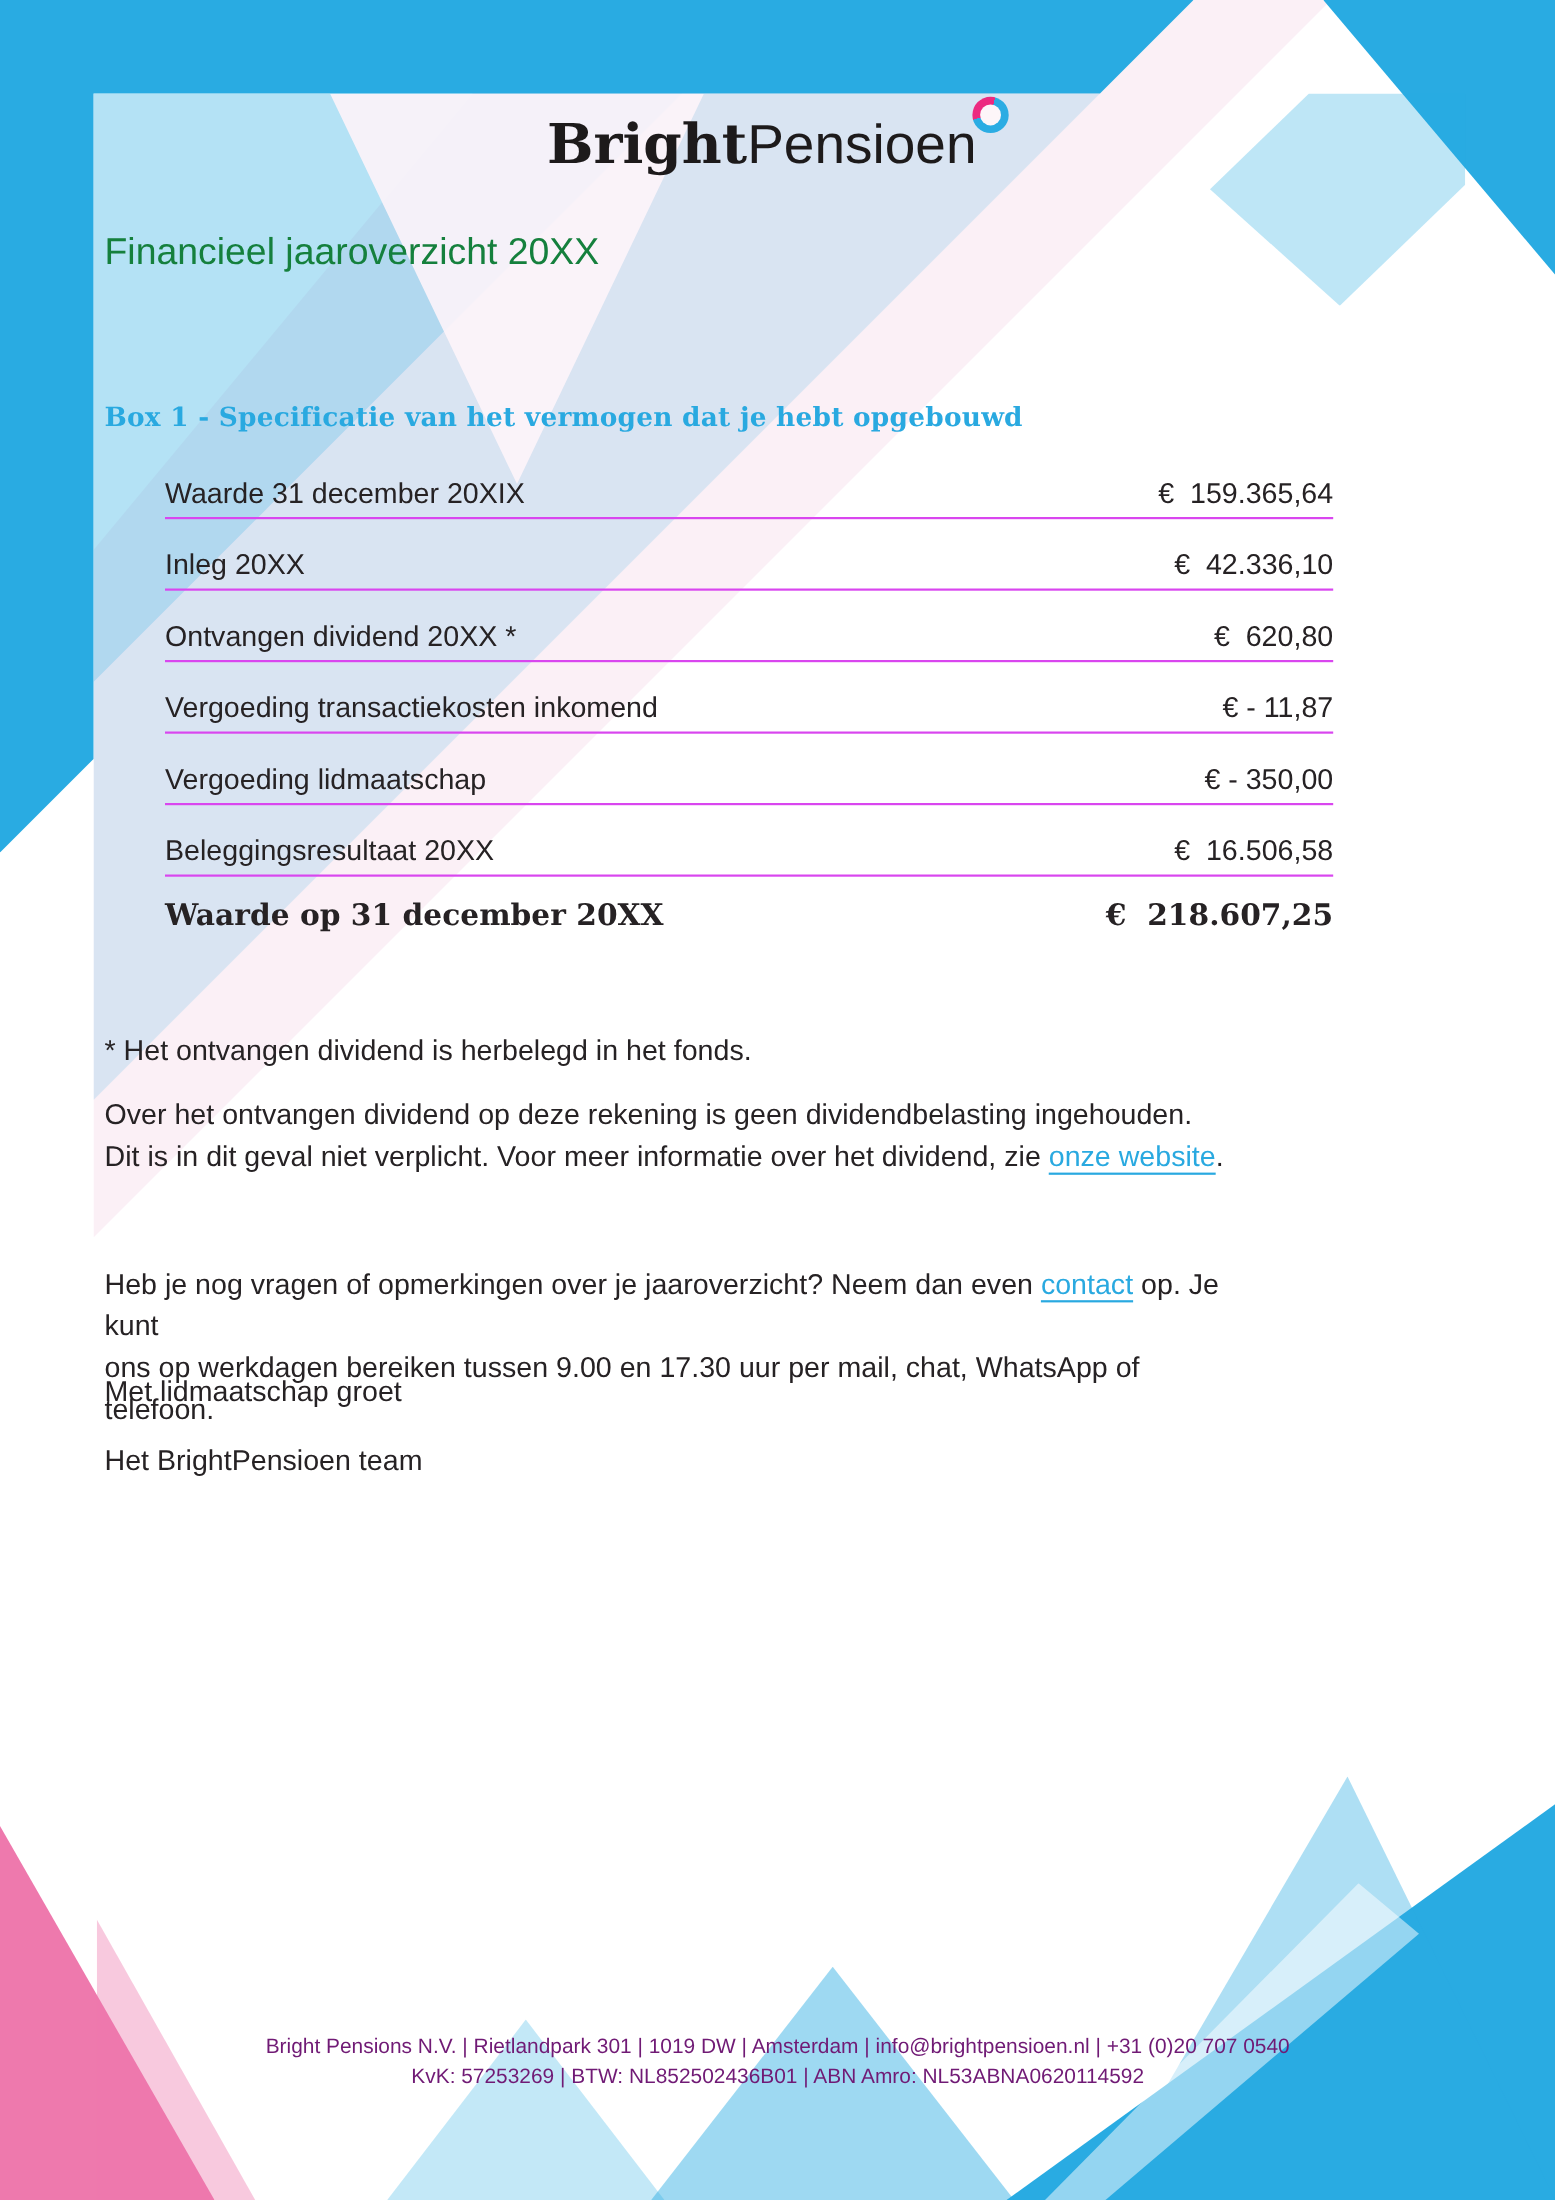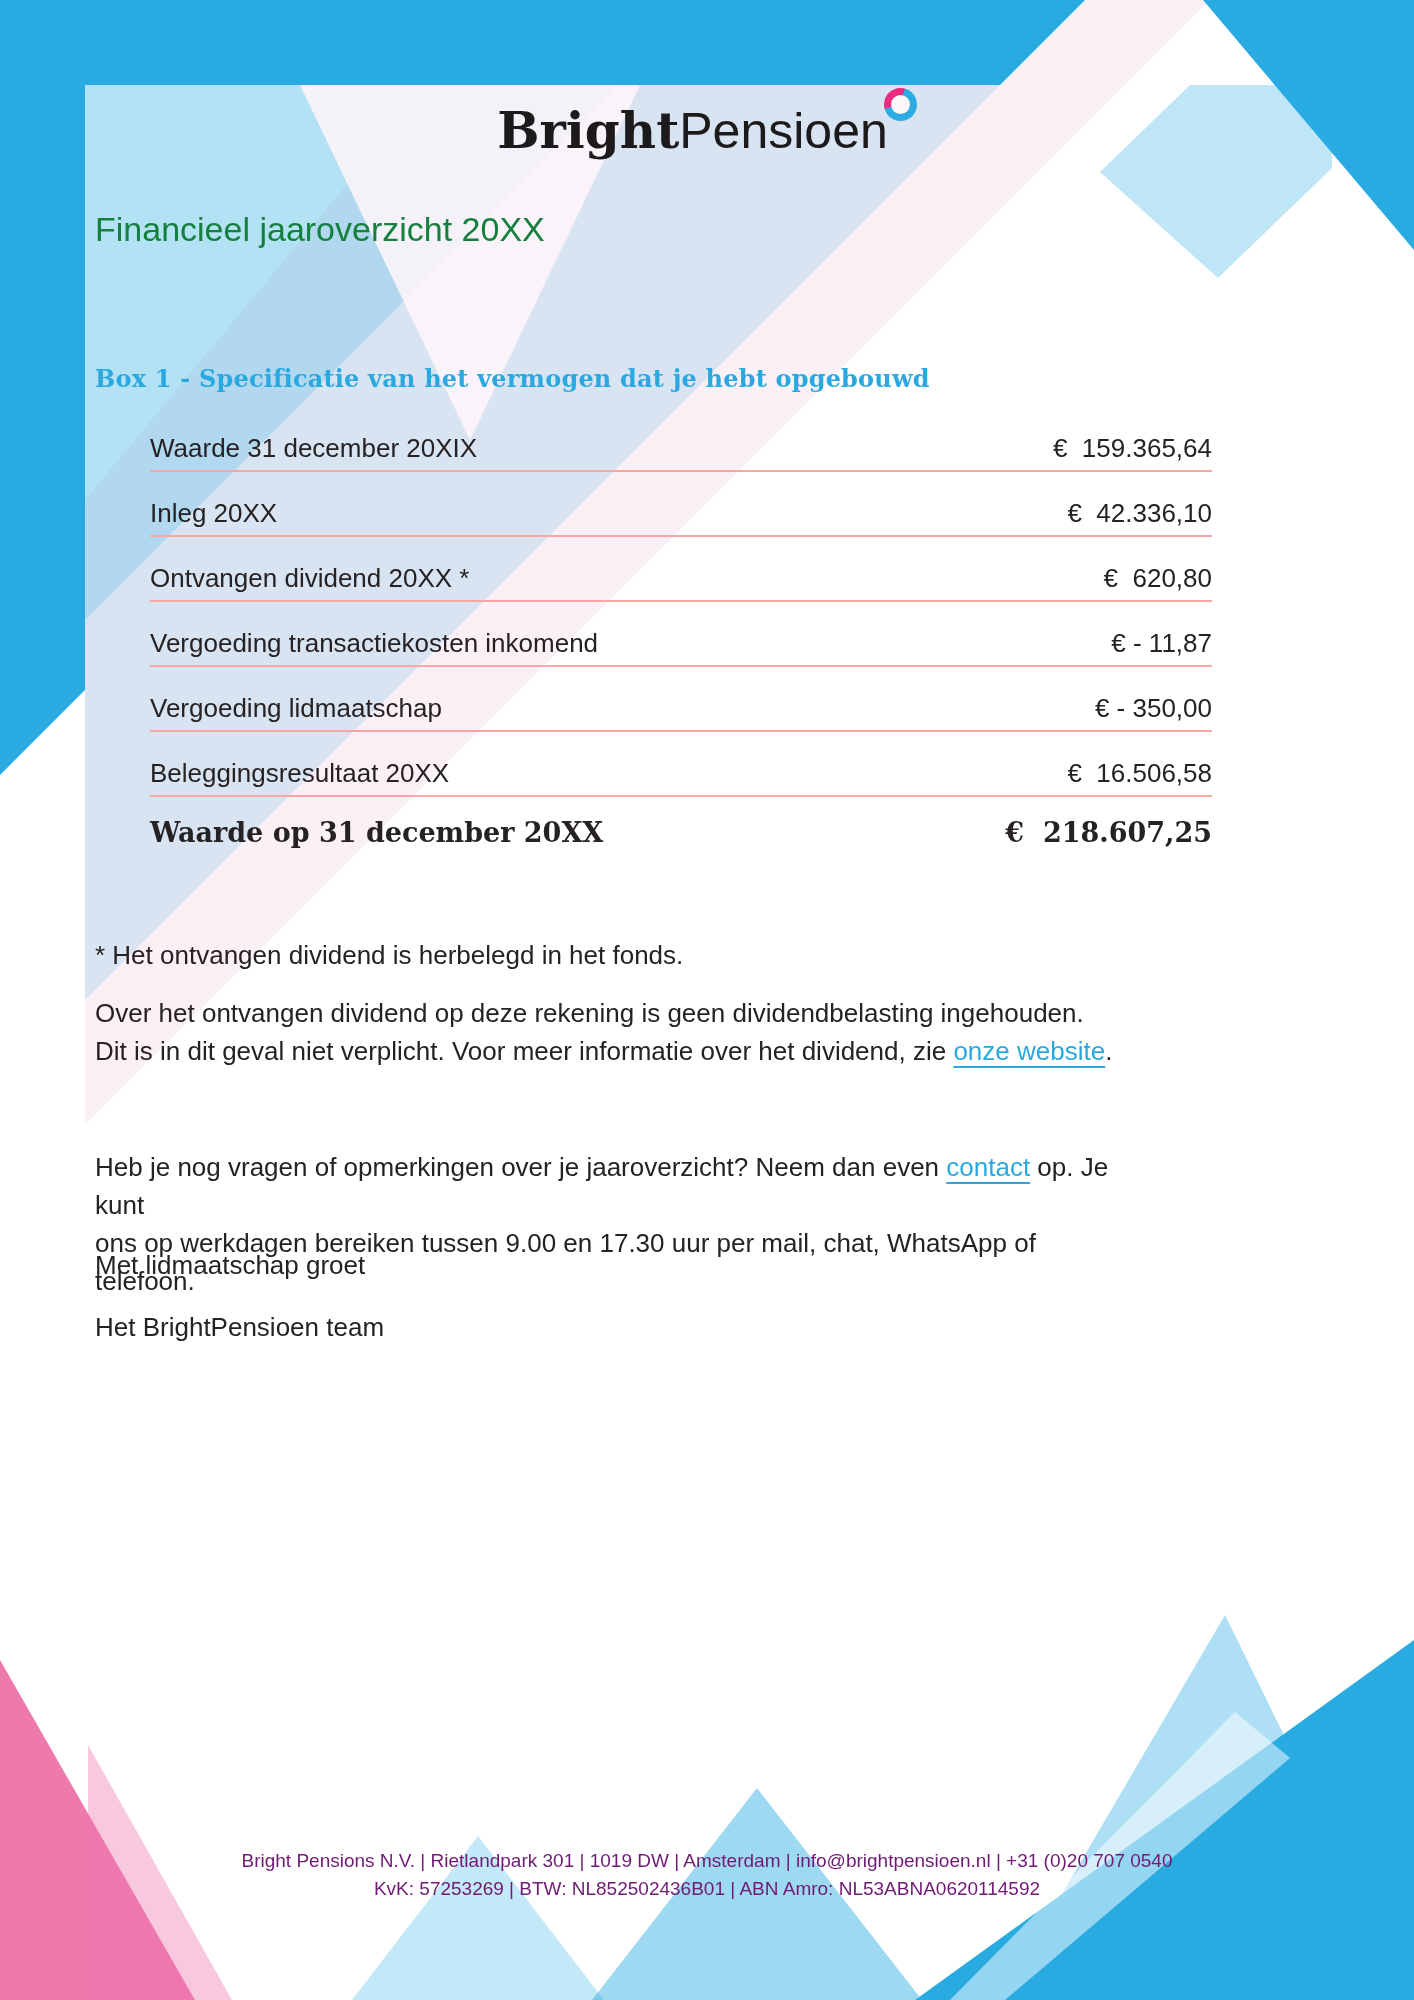--- a/index.html
+++ b/index.html
@@ -29,21 +29,21 @@
   .logo-pensioen{font-size:50px;font-weight:400;color:#1d1a1b;}
   .logo-ring{display:inline-block;width:33px;height:33px;border-radius:50%;
     background:conic-gradient(#ec2a80 0deg 15deg,#2bace3 15deg 255deg,#ec2a80 255deg 360deg);
     vertical-align:27px;margin-left:-4px;position:relative;}
   .logo-ring::after{content:"";position:absolute;inset:7px;border-radius:50%;background:#fdf6f9;}
   .title{position:absolute;left:95px;top:210px;margin:0;font-size:34px;font-weight:400;color:#15803d;z-index:10;}
   .box-heading{position:absolute;left:95px;top:364px;margin:0;font-family:"DejaVu Serif",serif;font-weight:700;
     font-size:24px;color:#29a9e0;z-index:10;letter-spacing:.2px;}
   .table{position:absolute;left:150px;top:407px;width:1062px;z-index:10;}
   .row{display:flex;justify-content:space-between;align-items:flex-end;height:57px;padding-bottom:6px;
-    border-bottom:2px solid #fca5a5;font-size:26px;}
+    border-bottom:2px solid #d946ef;font-size:26px;}
   .row .val{white-space:pre;}
   .row.total{border-bottom:none;height:auto;padding-top:20px;font-family:"DejaVu Serif",serif;font-weight:700;font-size:27px;}
   .note,.para{position:absolute;left:95px;margin:0;font-size:26px;line-height:38px;z-index:10;color:#262224;}
   .note{top:936px;}
   .para-dividend{top:994px;width:1040px;}
   .para-contact{top:1148px;width:1040px;}
   .para-greeting{top:1246px;}
   .para-team{top:1308px;}
   a.inline-link{color:#29a9e0;text-decoration:underline;text-decoration-thickness:2px;text-underline-offset:6px;cursor:pointer;}
   .footer{position:absolute;left:0;right:0;top:1847px;text-align:center;color:#701a75;

